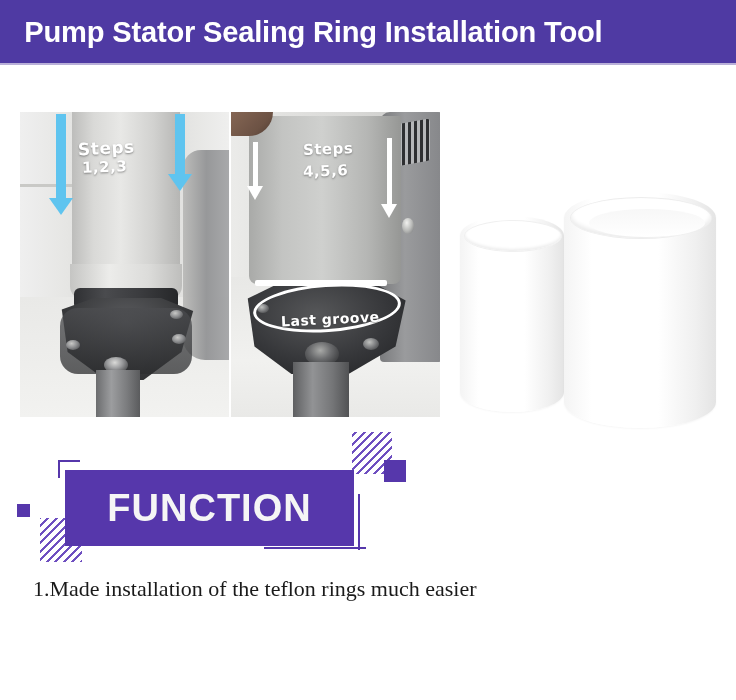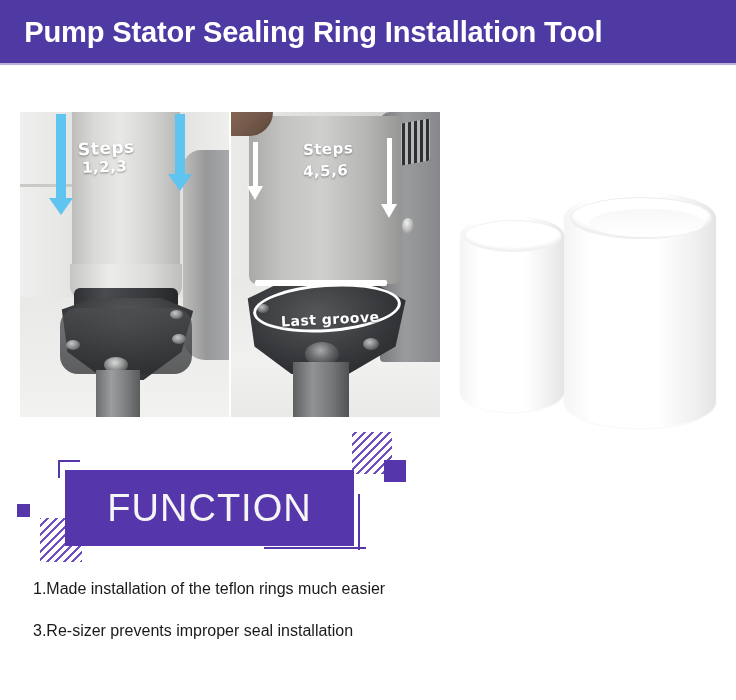--- a/index.html
+++ b/index.html
@@ -277,21 +277,21 @@
     left: 65px; top: 42px;
     width: 289px; height: 76px;
     background: #5637ab;
   }
   .fn-title {
     position: absolute;
     left: 0; top: 0; width: 100%; height: 100%;
     display: flex; align-items: center; justify-content: center;
     color: #f5f5f5;
     font-family: "Liberation Sans Narrow", "Liberation Sans", sans-serif;
-    font-weight: normal;
+    font-weight: bold;
     font-size: 38px;
     letter-spacing: 1px;
   }
   .bracket-tl {
     position: absolute;
     left: 58px; top: 32px; width: 20px; height: 16px;
     border-left: 2px solid #5637ab;
     border-top: 2px solid #5637ab;
   }
   .bracket-br-v {
@@ -319,22 +319,22 @@
   .sq-tr { left: 384px; top: 32px; width: 22px; height: 22px; }
 
   
   .feature-list {
     position: absolute;
     left: 33px; top: 568px;
     width: 690px;
   }
   .feature-item {
     color: #1a1a1a;
-    font-family: Liberation Sans, sans-serif;
-    font-size: 16px;
+    font-family: Liberation Serif, serif;
+    font-size: 22px;
     line-height: 42px;
     white-space: nowrap;
   }
 </style>
 </head>
 <body>
 
 <div class="header-banner">
   <div class="header-title">Pump Stator Sealing Ring Installation Tool</div>
 </div>
@@ -405,14 +405,13 @@
   <div class="bracket-tl"></div>
   <div class="fn-box">
     <div class="fn-title">FUNCTION</div>
   </div>
   <div class="bracket-br-v"></div>
   <div class="bracket-br-h"></div>
 </div>
 
 <div class="feature-list">
   <div class="feature-item">1.Made installation of the teflon rings much easier</div>
-  <div class="feature-item">3.Re-sizer prevents improper seal installation</div>
 </div>
 
 </body></html>

